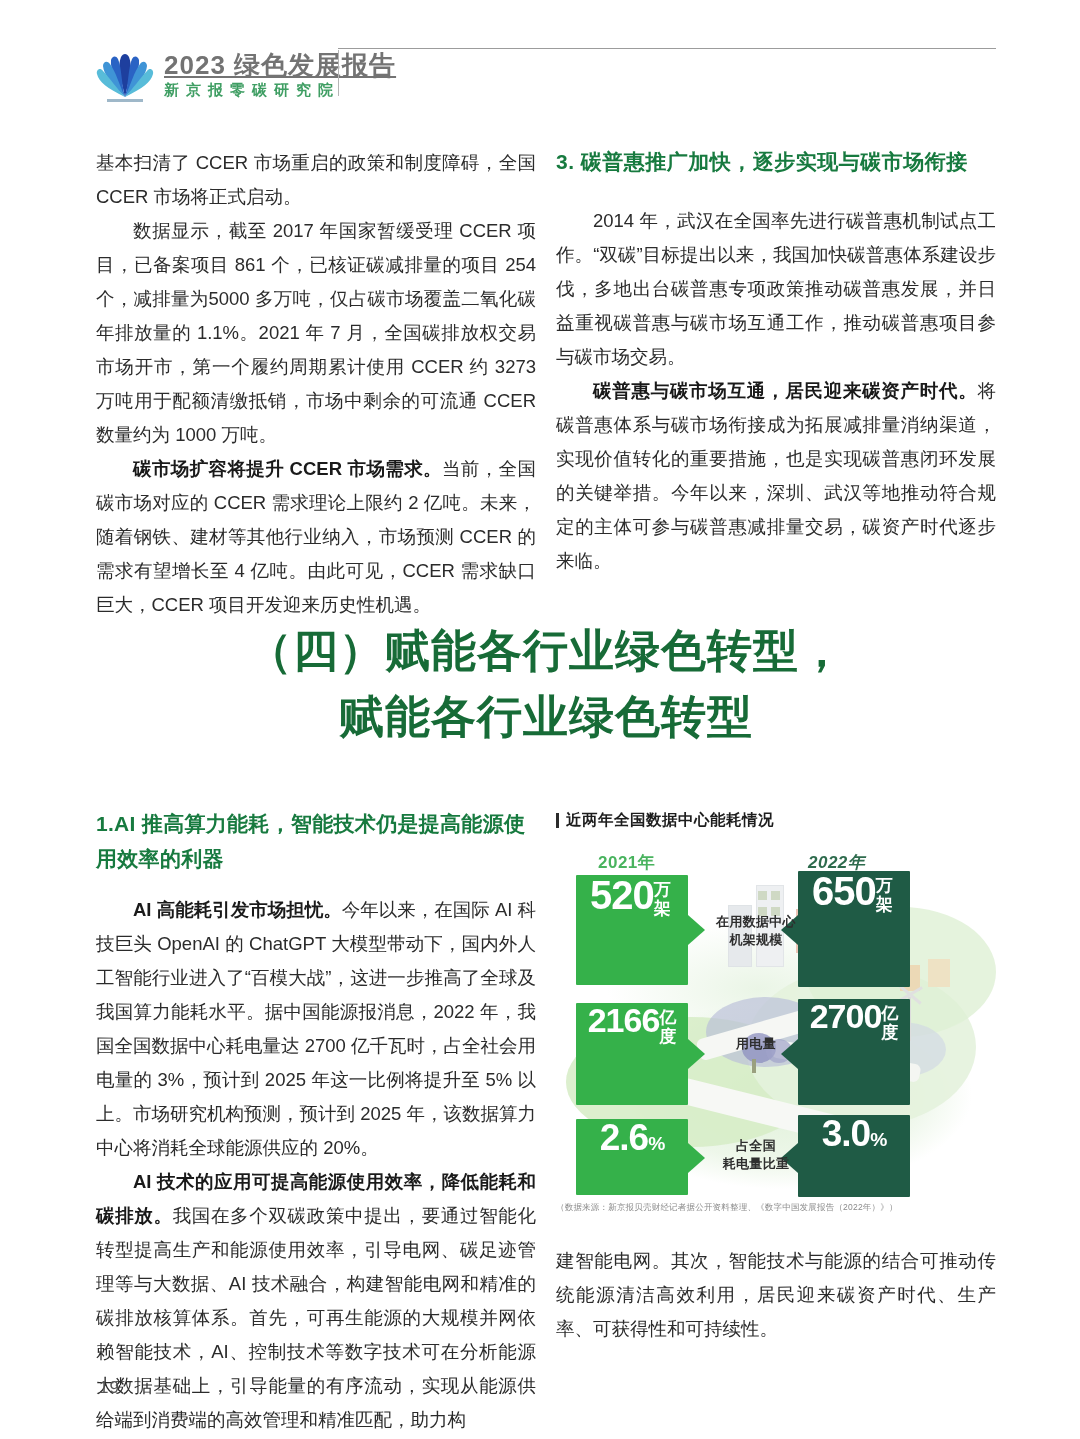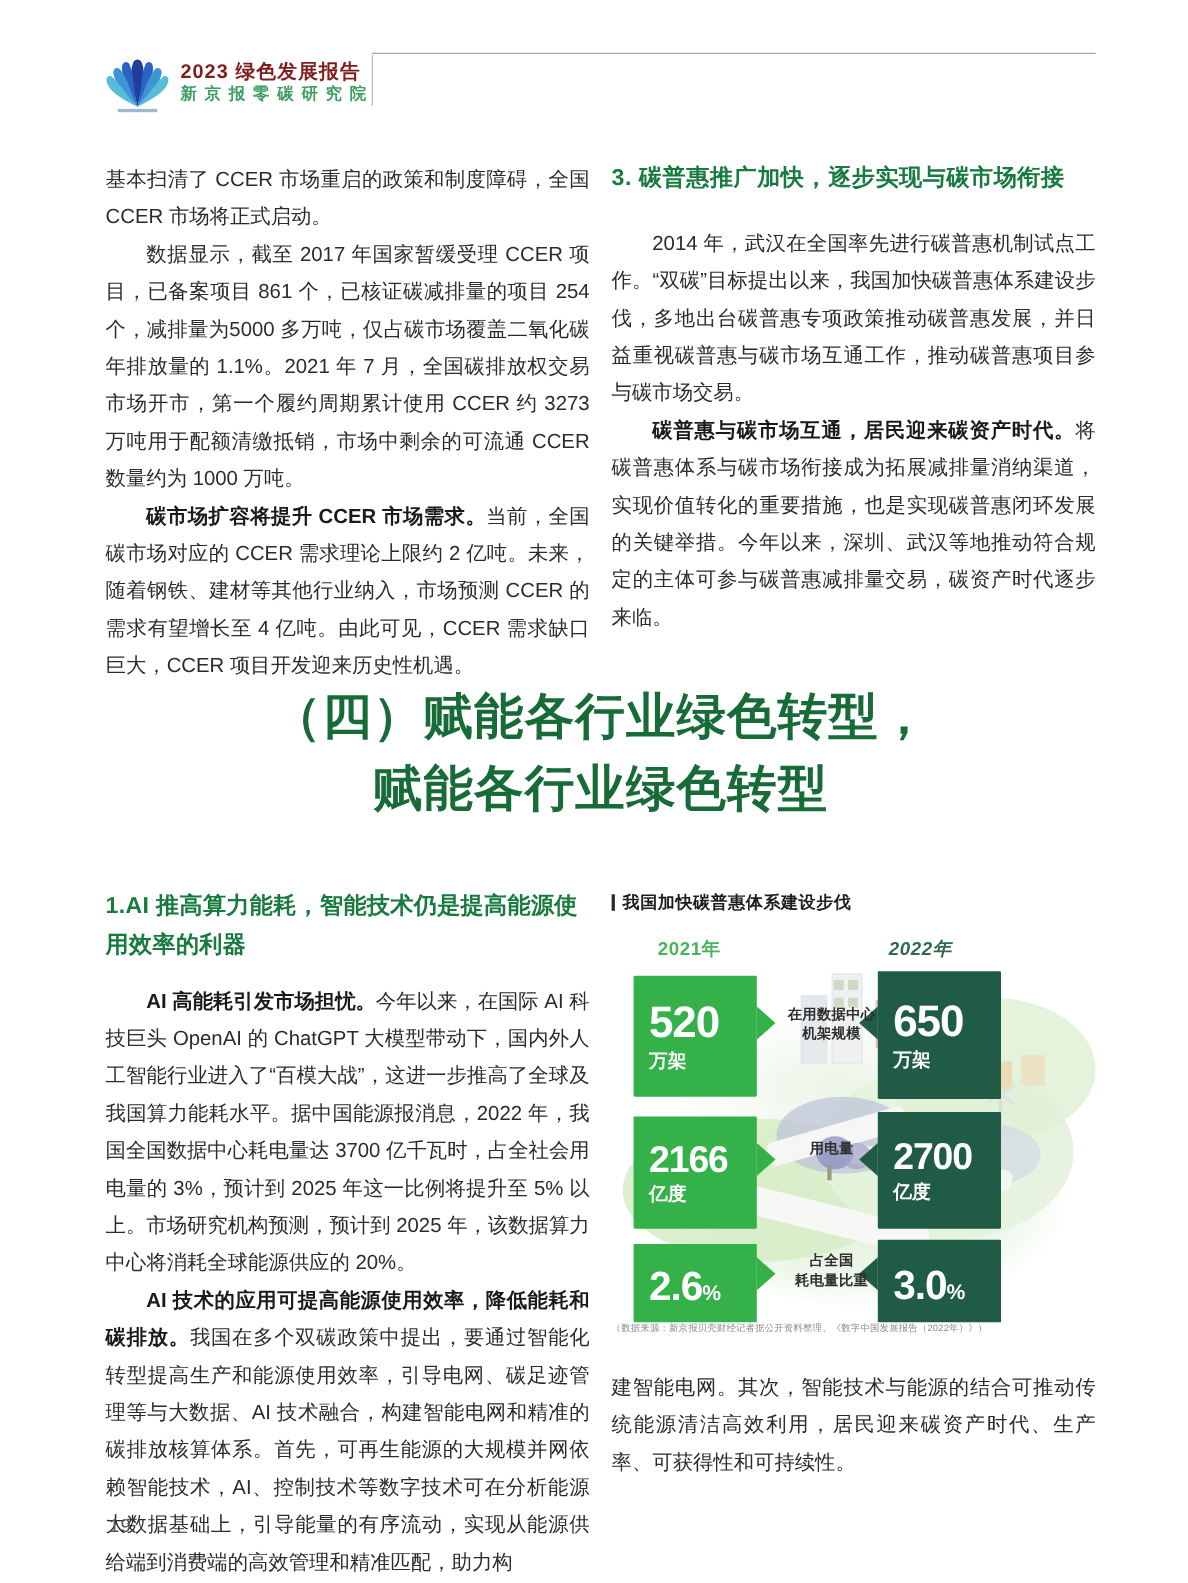--- a/index.html
+++ b/index.html
@@ -8,21 +8,21 @@
     background: #ffffff;
     font-family: "Liberation Sans", "DejaVu Sans", sans-serif;
   }
   .page { position: relative; width: 1080px; height: 1439px; overflow: hidden; }
 
   
   .header { position: absolute; left: 96px; top: 44px; width: 900px; height: 64px; display: flex; align-items: center; }
   .logo-mark { width: 58px; height: 58px; position: relative; flex: 0 0 58px; }
   .logo-mark svg { display: block; }
   .logo-text { margin-left: 10px; }
-  .logo-line1 { font-size: 18px; font-weight: bold; color: #7f1d1d; letter-spacing: 1px; line-height: 1.05; }
+  .logo-line1 { font-size: 26px; font-weight: bold; color: #737373; letter-spacing: 1px; line-height: 1.05; text-decoration: underline; }
   .logo-line2 { font-size: 15px; font-weight: bold; color: #3f9e63; letter-spacing: 7px; line-height: 1.25; margin-top: 2px; }
   .header-rule { position: absolute; left: 338px; top: 48px; width: 658px; height: 1px; background: #9c9c9c; }
   .header-tick { position: absolute; left: 338px; top: 50px; width: 1px; height: 46px; background: #b5b5b5; }
 
   
   .col-left  { position: absolute; left: 96px;  top: 146px; width: 440px; }
   .col-right { position: absolute; left: 556px; top: 146px; width: 440px; }
 
   p.body {
     font-size: 18.5px;
@@ -82,23 +82,22 @@
   .scene { position: absolute; inset: 0; }
   .blob { position: absolute; border-radius: 50%; }
   .road { position: absolute; background: #f3f5f2; }
 
   .yr-label { position: absolute; font-size: 17px; font-weight: bold; letter-spacing: 0.5px; }
   .yr-2021 { left: 42px; top: 4px; color: #49b35e; }
   .yr-2022 { left: 252px; top: 4px; color: #2e6b4d; font-style: italic; }
 
   .card {
     position: absolute; color: #fff; border-radius: 1px;
-    display: flex; flex-direction: column; justify-content: center;
+    display: flex; flex-direction: row; justify-content: center;
     padding: 0 14px;
-    margin-top: 12px;
   }
   .card.left  { background: #35b14a; }
   .card.right { background: #1f5b45; }
   .card .num { font-weight: bold; line-height: 1; letter-spacing: -1px; }
   .card .unit { font-weight: bold; line-height: 1.1; margin-top: 6px; }
   .card .pct { font-size: 0.52em; font-weight: bold; }
 
   
   .notch { position: absolute; width: 0; height: 0; }
   .notch.l { border-top: 15px solid transparent; border-bottom: 15px solid transparent; border-left: 17px solid #35b14a; }
@@ -162,28 +161,28 @@
   </div>
 
   <div class="big-heading">
     <span class="l1">（四）赋能各行业绿色转型，</span>
     <span class="l2">赋能各行业绿色转型</span>
   </div>
 
   <div class="subsec">1.AI 推高算力能耗，智能技术仍是提高能源使用效率的利器</div>
 
   <div class="body-left-2">
-    <p class="body"><span class="lead">AI 高能耗引发市场担忧。</span><span>今年以来，在国际 AI 科技巨头 OpenAI 的 ChatGPT 大模型带动下，国内外人工智能行业进入了“百模大战”，这进一步推高了全球及我国算力能耗水平。据中国能源报消息，2022 年，我国全国数据中心耗电量达 3700 亿千瓦时，占全社会用电量的 3%，预计到 2025 年这一比例将提升至 5% 以上。市场研究机构预测，预计到 2025 年，该数据算力中心将消耗全球能源供应的 20%。</span></p>
+    <p class="body"><span class="lead">AI 高能耗引发市场担忧。</span><span>今年以来，在国际 AI 科技巨头 OpenAI 的 ChatGPT 大模型带动下，国内外人工智能行业进入了“百模大战”，这进一步推高了全球及我国算力能耗水平。据中国能源报消息，2022 年，我国全国数据中心耗电量达 2700 亿千瓦时，占全社会用电量的 3%，预计到 2025 年这一比例将提升至 5% 以上。市场研究机构预测，预计到 2025 年，该数据算力中心将消耗全球能源供应的 20%。</span></p>
     <p class="body"><span class="lead">AI 技术的应用可提高能源使用效率，降低能耗和碳排放。</span><span>我国在多个双碳政策中提出，要通过智能化转型提高生产和能源使用效率，引导电网、碳足迹管理等与大数据、AI 技术融合，构建智能电网和精准的碳排放核算体系。首先，可再生能源的大规模并网依赖智能技术，AI、控制技术等数字技术可在分析能源大数据基础上，引导能量的有序流动，实现从能源供给端到消费端的高效管理和精准匹配，助力构</span></p>
   </div>
 
   <div class="info-wrap">
     <div class="info-title">
       <span class="bar"></span>
-      <span>我国加快碳普惠体系建设步伐</span>
+      <span>近两年全国数据中心能耗情况</span>
     </div>
 
     <div class="info-canvas">
 
       <div class="scene">
         <div class="blob" style="left:10px; top:170px; width:250px; height:130px; background:#d6ecc6; opacity:.85;"></div>
         <div class="blob" style="left:190px; top:120px; width:230px; height:160px; background:#e4f2dd; opacity:.9;"></div>
         <div class="blob" style="left:250px; top:60px;  width:190px; height:130px; background:#dff0d5; opacity:.8;"></div>
         <div class="blob" style="left:150px; top:150px; width:120px; height:70px;  background:#b9bdd8; opacity:.65;"></div>
         <div class="blob" style="left:300px; top:175px; width:90px;  height:55px;  background:#cfd6e4; opacity:.6;"></div>

